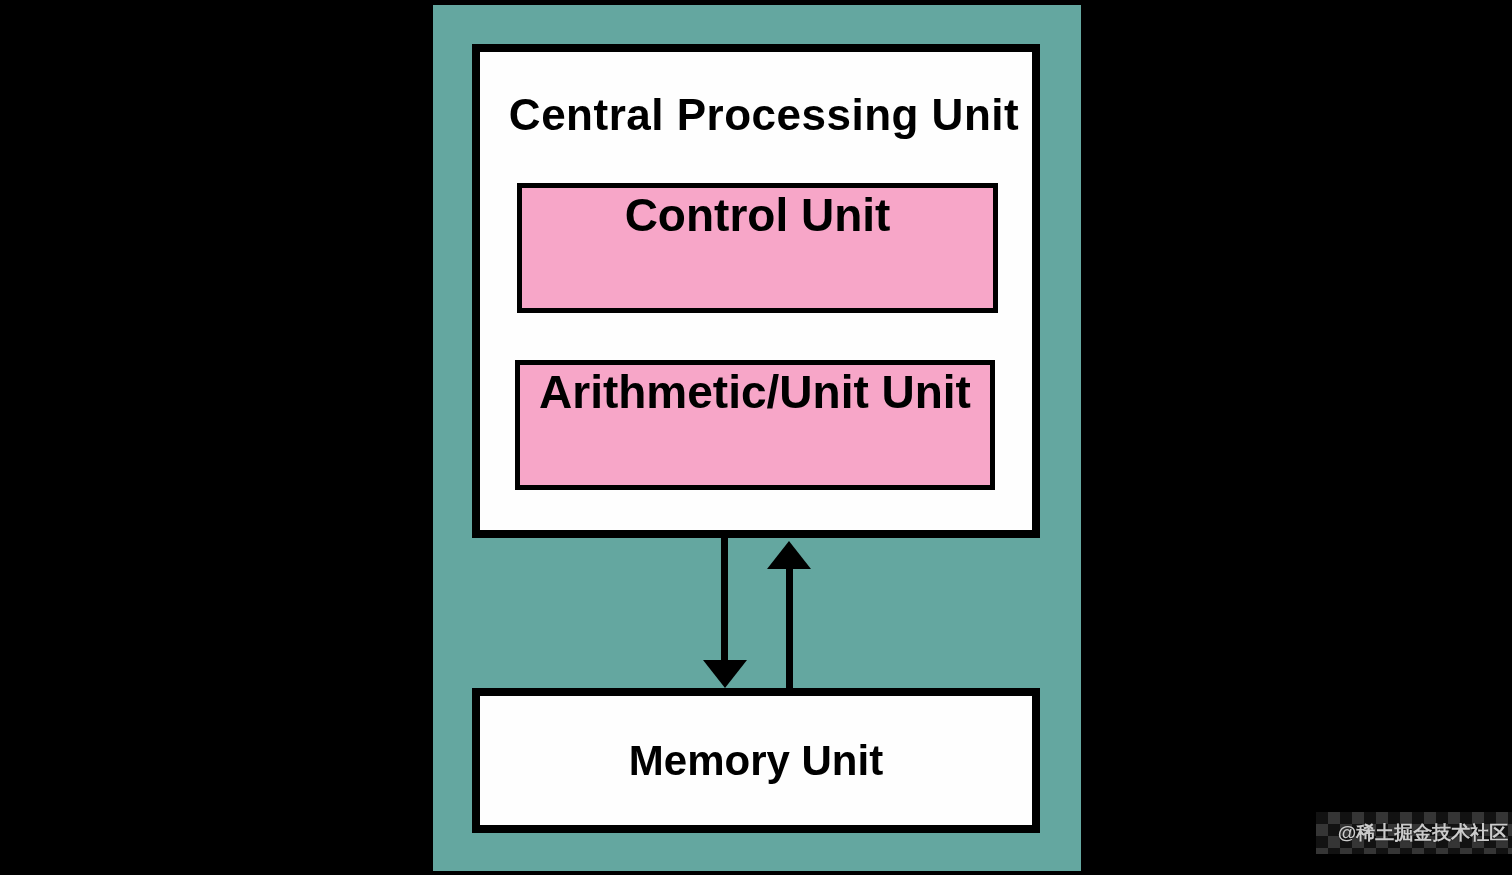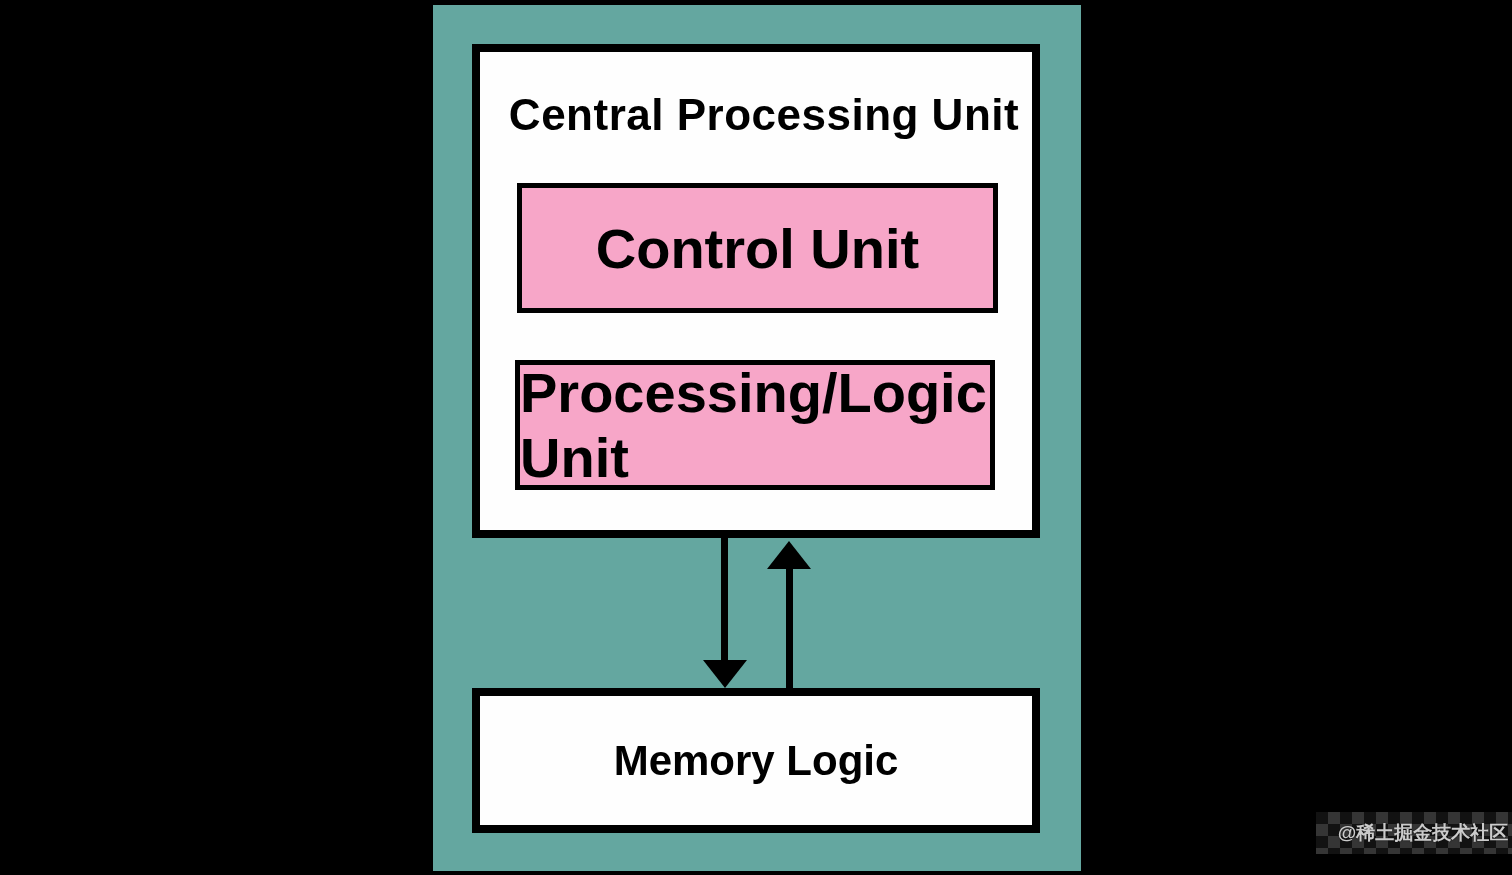--- a/index.html
+++ b/index.html
@@ -24,22 +24,22 @@
   .cpu-title {
     position: absolute; left: 0; top: 38px; width: 100%;
     text-align: center; font-size: 44px; font-weight: bold; color: #000;
     letter-spacing: 0.5px;
     padding-left: 16px;
   }
 
   .unit-box {
     position: absolute;
     background: #F7A6C8; border: 5px solid #000;
-    display: flex; align-items: center; justify-content: center;
-    font-size: 56px; font-weight: bold; color: #000;
+    display: flex; justify-content: center;
+    font-size: 46px; font-weight: bold; color: #000;
   }
 
   .control-unit { left: 517px; top: 183px; width: 481px; height: 130px; }
   .alu-unit     { left: 515px; top: 360px; width: 480px; height: 130px; }
 
   .memory-box {
     position: absolute; left: 472px; top: 688px; width: 568px; height: 145px;
     background: #FEFEFE; border: 8px solid #000;
     display: flex; align-items: center; justify-content: center;
     font-size: 42px; font-weight: bold; color: #000;
@@ -87,30 +87,30 @@
 
   <div class="cpu-box">
     <div class="cpu-title">Central Processing Unit</div>
   </div>
 
   <div class="unit-box control-unit">
     <span>Control Unit</span>
   </div>
 
   <div class="unit-box alu-unit">
-    <span>Processing/Logic Unit</span>
+    <span>Arithmetic/Unit Unit</span>
   </div>
 
   <div class="arrow-line down-arrow-line"></div>
   <div class="arrow-head down-arrow-head"></div>
 
   <div class="arrow-line up-arrow-line"></div>
   <div class="arrow-head up-arrow-head"></div>
 
   <div class="memory-box">
-    <span>Memory Logic</span>
+    <span>Memory Unit</span>
   </div>
 
   <div class="watermark">
     <span class="watermark-text">@稀土掘金技术社区</span>
   </div>
 
 </div>
 
 </body></html>

